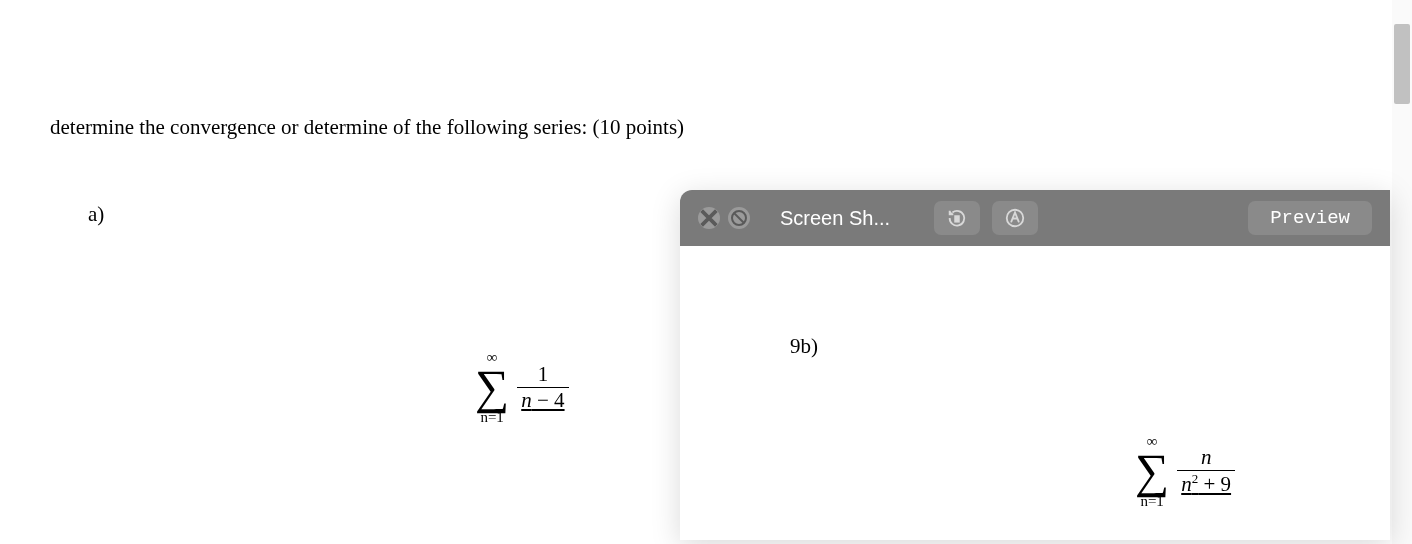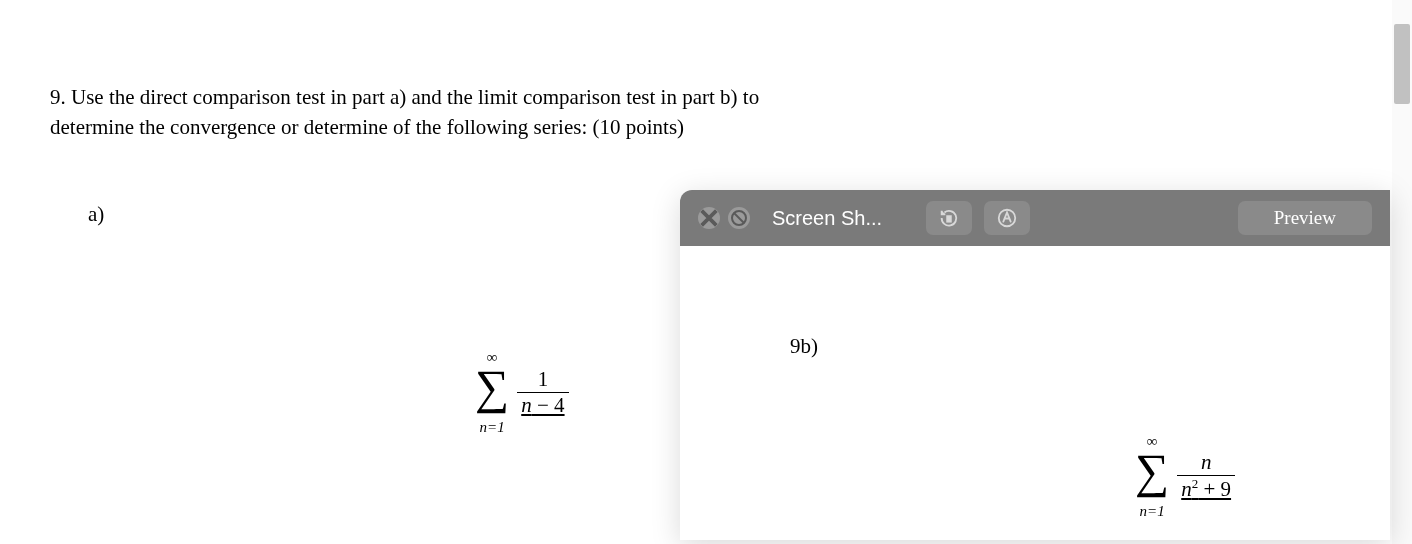--- a/index.html
+++ b/index.html
@@ -71,24 +71,23 @@
       line-height: 1;
       margin-bottom: 2px;
     }
     .sigma {
       font-size: 48px;
       line-height: 0.85;
       font-family: 'Times New Roman', serif;
     }
     .sigma-lower {
       font-size: 15px;
-      font-style: italic;
       font-family: 'Times New Roman', serif;
       line-height: 1;
-      margin-top: 12px;
+      margin-top: 2px;
     }
     .fraction {
       display: flex;
       flex-direction: column;
       align-items: center;
       font-family: 'Times New Roman', serif;
     }
     .frac-num {
       font-size: 21px;
       line-height: 1.1;
@@ -143,21 +142,21 @@
       align-items: center;
       justify-content: center;
       color: #5a5a5a;
       font-size: 13px;
       font-weight: bold;
     }
     .win-title {
       color: #fff;
       font-family: -apple-system, 'Helvetica Neue', Arial, sans-serif;
       font-size: 20px;
-      margin-left: 10px;
+      margin-left: 18px;
     }
     .toolbar-btn {
       width: 46px;
       height: 34px;
       background: #8a8a8a;
       border-radius: 7px;
       display: flex;
       align-items: center;
       justify-content: center;
     }
@@ -165,23 +164,23 @@
       width: 22px;
       height: 22px;
     }
     .spacer {
       flex: 0 0 20px;
     }
     .app-name {
       margin-left: auto;
       background: #8a8a8a;
       border-radius: 7px;
-      padding: 6px 36px;
+      padding: 6px 22px;
       color: #fff;
-      font-family: Liberation Serif, serif;
+      font-family: Liberation Mono, monospace;
       font-size: 19px;
     }
     .preview-content {
       padding: 30px 51px;
       position: relative;
       height: calc(100% - 56px);
       background: #fff;
     }
     .part-b-label {
       position: absolute;
@@ -208,21 +207,21 @@
     }
   </style>
 </head>
 <body>
 
 <div class="scrollbar">
   <div class="scrollbar-thumb"></div>
 </div>
 
 <div class="question-text">
-  <span>9. Use the direct comparison test in part a) and the limit comparison test in part b) to</span><br>
+  <br>
   <span>determine the convergence or determine of the following series: </span><span class="bold">(10 points)</span>
 </div>
 
 <div class="part-a-label">a)</div>
 
 <div class="formula-a">
   <div class="sigma-block">
     <div class="sigma-upper">∞</div>
     <div class="sigma">∑</div>
     <div class="sigma-lower">n=1</div>

